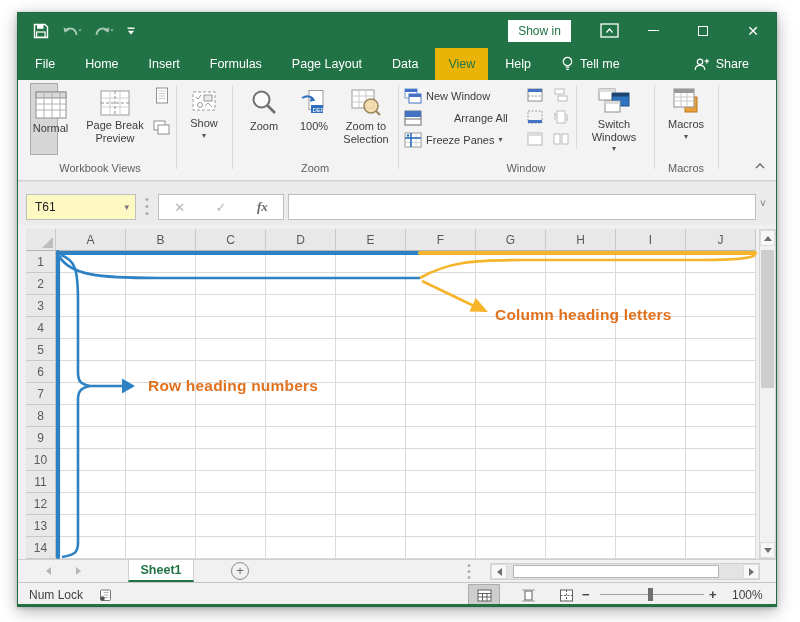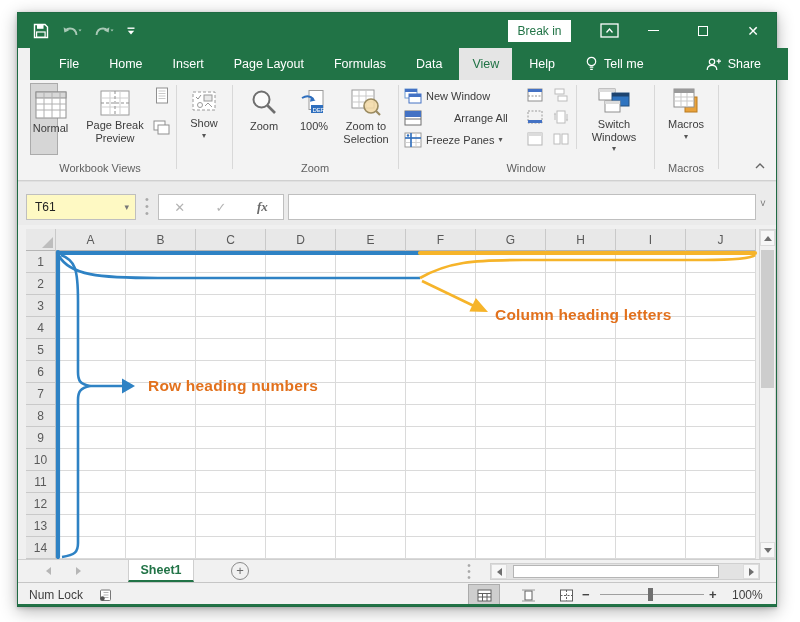--- a/index.html
+++ b/index.html
@@ -14,24 +14,24 @@
   .titlebar { position:absolute; left:0; top:0; width:100%; height:35px; background:var(--green,#217346); }
   .qat { position:absolute; left:14px; top:0; height:35px; display:flex; align-items:center; gap:12px; }
   .qat .btn { display:inline-flex; align-items:center; justify-content:center; }
   .signin { position:absolute; left:490px; top:7px; width:63px; height:22px; background:#fff;
     color:var(--green,#217346); font-size:12px; display:flex; align-items:center; justify-content:center; }
   .winbtn { position:absolute; top:0; width:30px; height:35px; display:flex; align-items:center; justify-content:center; color:#fff; }
   .maxglyph { width:10px; height:10px; border:1.2px solid #fff; }
   .minglyph { width:11px; height:1.5px; background:#fff; }
   .closeglyph { font-size:14px; line-height:1; }
   
-  .tabrow { position:absolute; left:12px; top:35px; width:100%; height:32px; background:var(--green,#217346);
-    display:flex; align-items:stretch; padding-left:14px; }
+  .tabrow { position:absolute; left:0; top:35px; width:100%; height:32px; background:var(--green,#217346);
+    display:flex; align-items:stretch; padding-left:2px; }
   .rtab { display:flex; align-items:center; padding:0 13px; margin:0 2px; color:#fff; font-size:12.5px; white-space:nowrap; }
-  .rtab.active { background:#e5e5e5; color:var(--green,#217346); }
+  .rtab.active { background:#eab308; color:var(--green,#217346); }
   .rtab .ticon { margin-right:6px; display:inline-flex; }
   .tab-share { margin-left:auto; margin-right:14px; }
   
   .ribbon { position:absolute; left:0; top:67px; width:100%; height:101px; background:#f3f3f3; border-bottom:1px solid #d0d0d0; }
   .rgroup { position:absolute; top:0; height:100px; }
   .rdiv { position:absolute; top:5px; height:84px; width:1px; background:#d8d8d8; }
   .glabel { position:absolute; bottom:6px; left:0; width:100%; text-align:center; font-size:11px; color:#5f5f5f; white-space:nowrap; }
   .bigbtn { position:absolute; top:3px; display:flex; flex-direction:column; align-items:center; color:#3c3c3c; font-size:11px; text-align:center; line-height:1.15; }
   .bigbtn .blab { margin-top:3px; }
   .bigbtn.sel { background:#d6d6d6; border:1px solid #ababab; }
@@ -133,21 +133,21 @@
             <polygon points="16.5,5.5 19.5,5.5 18,7.5" fill="#a9c9b6"></polygon>
           </svg>
       </span>
       <span class="btn">
         <svg width="10" height="10" viewBox="0 0 10 10">
             <path d="M1.5 2.2h7" stroke="#fff" stroke-width="1.4"></path>
             <polygon points="1.8,4.8 8.2,4.8 5,8.4" fill="#fff"></polygon>
           </svg>
       </span>
     </div>
-    <div class="signin">Break in</div>
+    <div class="signin">Show in</div>
     <div class="winbtn" style="left:576px;">
       <svg width="19" height="15" viewBox="0 0 19 15">
           <rect x="1" y="1" width="17" height="13" fill="none" stroke="#fff" stroke-width="1.3"></rect>
           <path d="M6.5 9.5 L9.5 6 L12.5 9.5" fill="none" stroke="#fff" stroke-width="1.3"></path>
         </svg>
     </div>
     <div class="winbtn" style="left:620px;">
         <span class="minglyph"></span>
       </div>
     <div class="winbtn" style="left:670px;">
@@ -155,22 +155,22 @@
       </div>
     <div class="winbtn" style="left:720px;">
         <span class="closeglyph">✕</span>
       </div>
   </div>
 
   <div class="tabrow">
     <div class="rtab">File</div>
     <div class="rtab">Home</div>
     <div class="rtab">Insert</div>
+    <div class="rtab">Formulas</div>
     <div class="rtab">Page Layout</div>
-    <div class="rtab">Formulas</div>
     <div class="rtab">Data</div>
     <div class="rtab active">View</div>
     <div class="rtab">Help</div>
     <div class="rtab">
       <span class="ticon">
         <svg width="13" height="16" viewBox="0 0 13 16">
             <circle cx="6.5" cy="5.5" r="4.2" fill="none" stroke="#fff" stroke-width="1.2"></circle>
             <path d="M4.7 11.2h3.6 M5.2 13.4h2.6" stroke="#fff" stroke-width="1.2"></path>
           </svg>
       </span>

